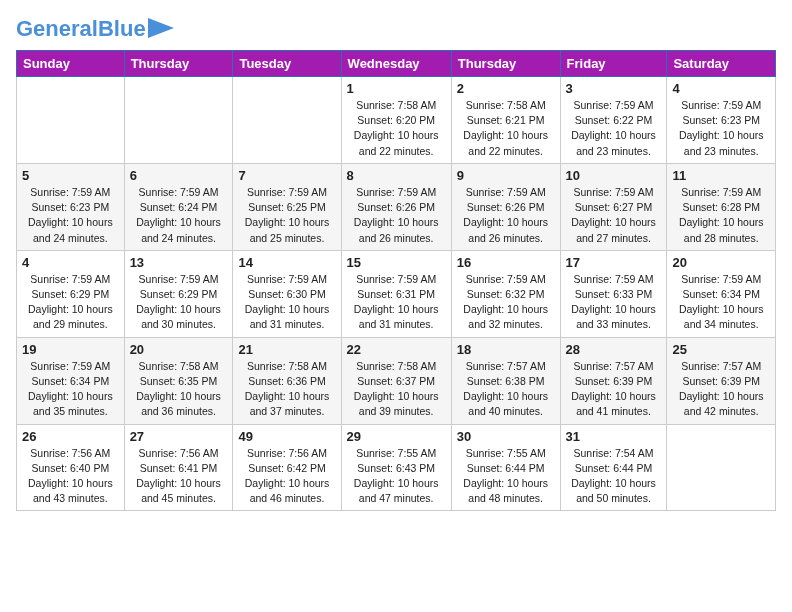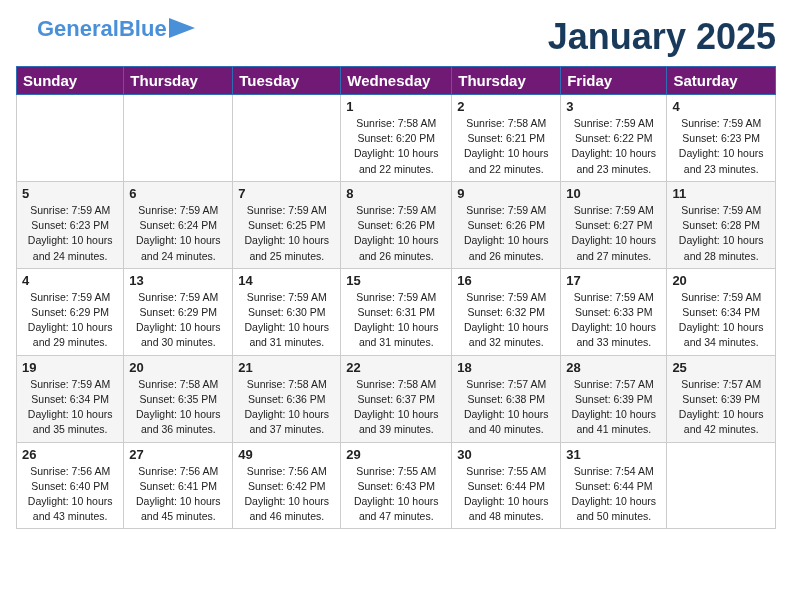--- a/index.html
+++ b/index.html
@@ -8,21 +8,20 @@
       background: #fff;
       width: 792px;
       min-height: 612px;
       padding: 16px;
     }
     .header-section {
       display: flex;
       align-items: flex-start;
       justify-content: space-between;
       margin-bottom: 8px;
-      margin-left: 21px;
     }
     .logo {
       display: flex;
       flex-direction: column;
       align-items: flex-start;
     }
     .logo-text {
       font-size: 22px;
       font-weight: bold;
       color: #1a3a5c;
@@ -42,25 +41,25 @@
     .location-title {
       font-size: 15px;
       color: #333;
     }
     .calendar-table {
       width: 100%;
       border-collapse: collapse;
       border: 1px solid #ccc;
     }
     .calendar-table th {
-      background-color: #701a75;
+      background-color: #a21caf;
       color: #fff;
       text-align: left;
       padding: 5px 6px;
-      font-size: 15px;
+      font-size: 13px;
       border: 1px solid #2e6db4;
     }
     .calendar-table td {
       border: 1px solid #ccc;
       vertical-align: top;
       padding: 4px 5px;
       width: 113px;
       min-height: 80px;
       font-size: 10.5px;
       color: #222;
@@ -96,21 +95,20 @@
         <span>General</span><span style="color:#4a90d9;">Blue</span>
       </span>
       <div style="margin-left:2px; margin-top:2px;">
         <svg width="26" height="20" viewBox="0 0 26 20">
           <polygon points="0,0 26,10 0,20" fill="#4a90d9"></polygon>
         </svg>
       </div>
     </div>
   </div>
   <div class="title-section">
-    <div class="month-title">January 2025</div>
   </div>
 </div>
 
 <table class="calendar-table">
   <thead>
     <tr>
     <th>Sunday</th>
         <th>Thursday</th>
         <th>Tuesday</th>
         <th>Wednesday</th>

